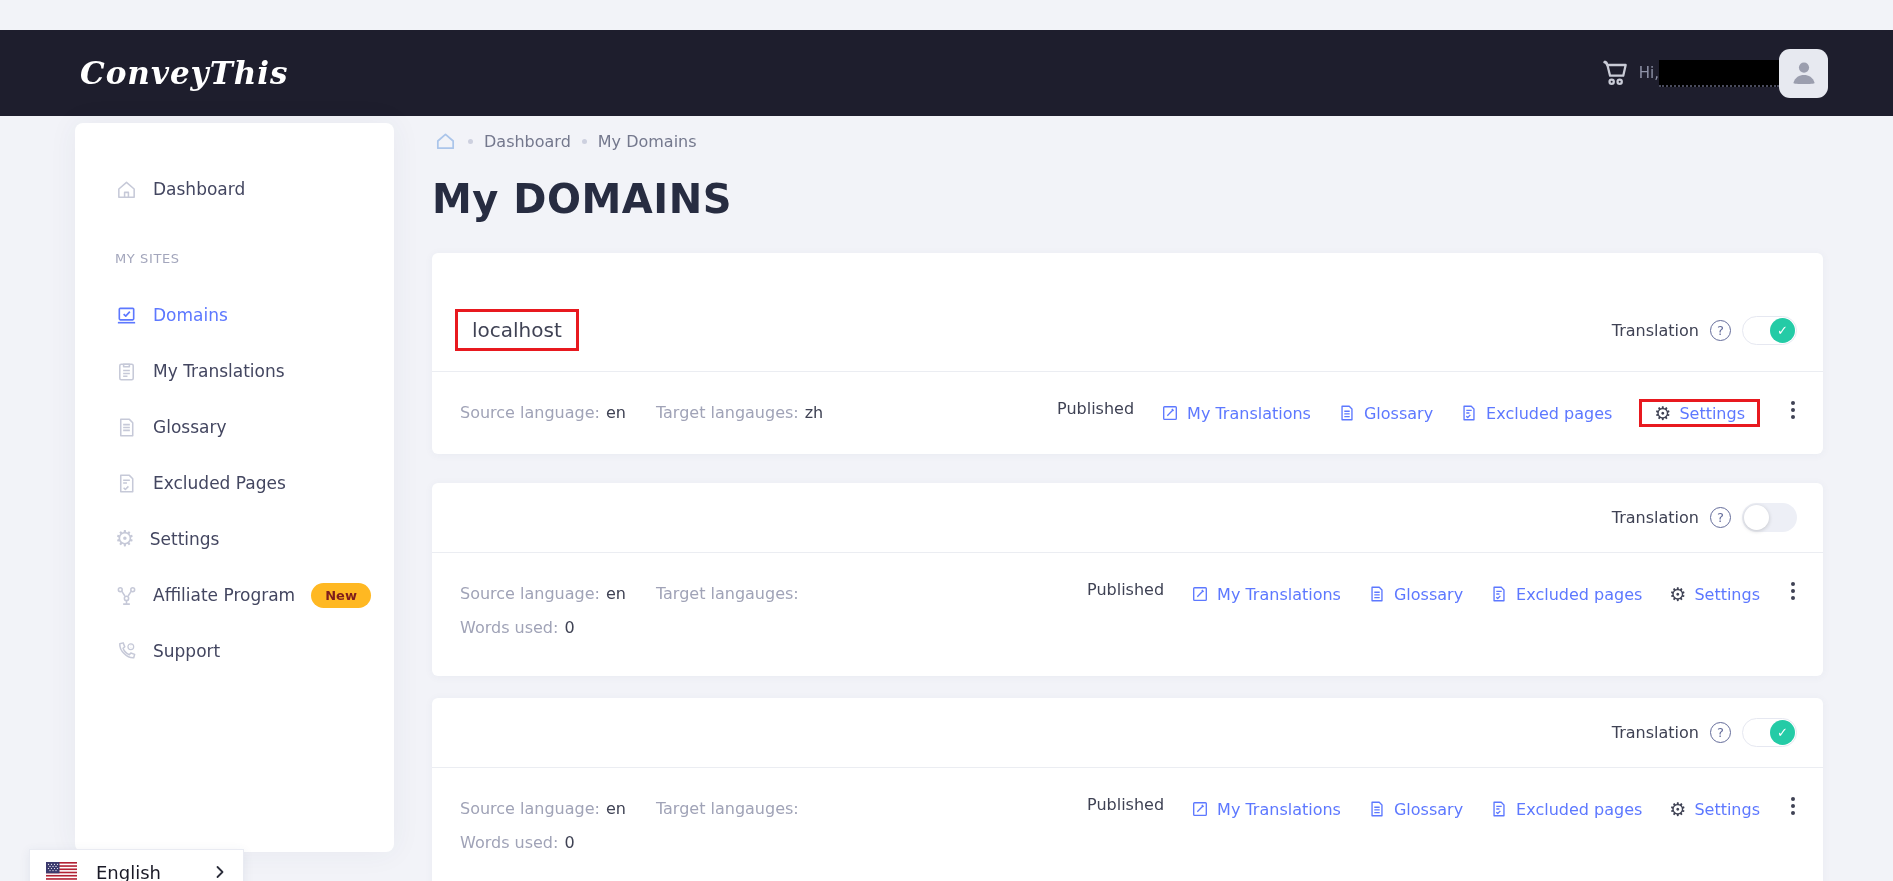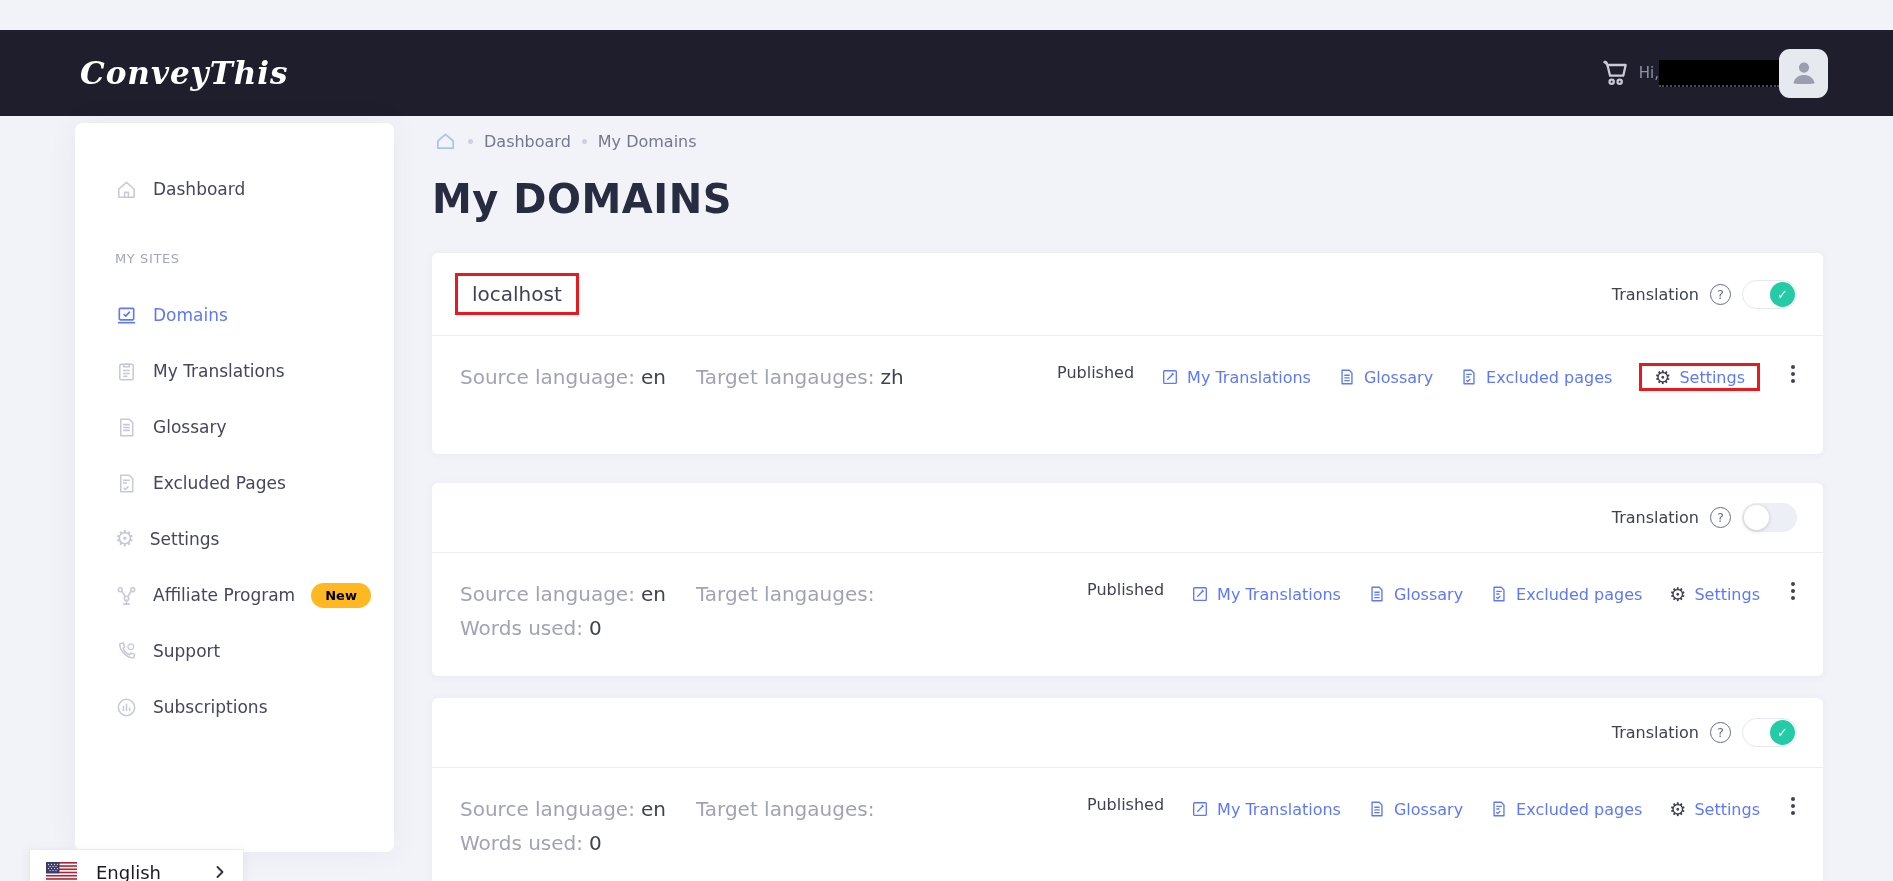--- a/index.html
+++ b/index.html
@@ -41,21 +41,21 @@
   .side-row { display:flex; align-items:center; height:56px; padding-left:40px; cursor:pointer; }
   .side-row .ic { width:23px; height:23px; color:#c6c9d8; flex:0 0 auto; }
   .side-row .lbl { margin-left:15px; font-size:17px; color:#434660; font-weight:500; }
   .side-row.active .ic { color:#5d78ff; }
   .side-row.active .lbl { color:#5d78ff; }
   .side-section {
     margin:34px 0 18px 40px; font-size:13px; color:#a3a6bc;
     letter-spacing:.6px; font-weight:500; height:18px;
   }
   .badge-new {
-    margin-left:16px; background:#ffb822; color:#000000; font-size:13px;
+    margin-left:16px; background:#ffb822; color:#7f1d1d; font-size:13px;
     font-weight:bold; padding:6px 14px; border-radius:15px; line-height:1;
   }
   .gear-glyph { font-size:22px; line-height:1; color:#c6c9d8; }
 
   
   .lang-widget {
     position:absolute; left:29px; top:849px; width:215px; height:46px;
     background:#fff; border:1px solid #e9ebf2; display:flex; align-items:center;
     padding:0 16px; box-shadow:0 2px 10px rgba(56,71,109,.08); cursor:pointer;
   }
@@ -80,21 +80,21 @@
     border-radius:6px; box-shadow:0 1px 9px rgba(56,71,109,.05);
   }
   .card1 { top:253px; height:201px; }
   .card2 { top:483px; height:193px; }
   .card3 { top:698px; height:196px; }
 
   .card-head {
     display:flex; align-items:center; border-bottom:1px solid #ebedf2;
     padding:0 26px 0 23px;
   }
-  .card1 .card-head { height:83px; }
+  .card1 .card-head { height:83px;margin-top:36px; }
   .card2 .card-head, .card3 .card-head { height:70px; }
   .domain-name { font-size:20px; color:#3f4254; }
   .annotate-box { border:3px solid #e8191f; padding:6px 14px; min-width:40px; min-height:24px; }
 
   .trans-group { margin-left:auto; display:flex; align-items:center; gap:11px; }
   .trans-label { font-size:16px; color:#3f4254; }
   .qmark {
     width:21px; height:21px; border-radius:50%; border:1px solid #646c9a;
     color:#646c9a; font-size:13px; display:flex; align-items:center;
     justify-content:center; font-weight:500;
@@ -106,21 +106,21 @@
     background:#24cba6; color:#fff; font-size:13px; display:flex;
     align-items:center; justify-content:center;
   }
   .toggle.off { background:#edeff6; }
   .toggle.off .knob {
     position:absolute; left:2px; top:2px; width:25px; height:25px; border-radius:50%;
     background:#fff; box-shadow:0 1px 4px rgba(0,0,0,.18); color:transparent;
   }
 
   .card-body { display:flex; padding:24px 24px 0 28px; }
-  .detail-left { font-size:20px; line-height:34px; }
+  .detail-left { font-size:16px; line-height:34px; }
   .dl-line { display:flex; gap:30px; }
   .lab { color:#a0a3b7; }
   .val { color:#3f4254; margin-left:6px; }
   .detail-right { margin-left:auto; display:flex; gap:27px; height:28px; margin-top:3px; }
   .published { font-size:16px; color:#3f4254; }
   .card-link {
     display:flex; align-items:center; gap:8px; color:#5d78ff; font-size:16px;
     cursor:pointer; text-decoration:none;
   }
   .card-link .lic { width:18px; height:18px; }
@@ -217,27 +217,20 @@
 
   <div class="side-row">
     <svg class="ic" viewBox="0 0 24 24" fill="none" stroke="currentColor" stroke-width="1.6" stroke-linejoin="round">
       <path d="M5 4c-.5 7 7.5 15 14.5 14.5l1-3.5-4-1.5-1.5 1.8c-2.8-1-5.6-3.8-6.6-6.6L10.2 7 8.5 3z"></path>
       <circle cx="16.5" cy="7" r="3" stroke-width="1.3"></circle>
         <path d="M16.5 6v.2M16.5 8.2v.1" stroke-width="1.3"></path>
     </svg>
     <span class="lbl">Support</span>
   </div>
 
-  <div class="side-row">
-    <svg class="ic" viewBox="0 0 24 24" fill="none" stroke="currentColor" stroke-width="1.6" stroke-linecap="round">
-      <circle cx="12" cy="12" r="8.5"></circle>
-        <path d="M8.8 15v-4M12 15V8.5M15.2 15v-2.5"></path>
-    </svg>
-    <span class="lbl">Subscriptions</span>
-  </div>
 </div>
 
 <div class="lang-widget">
   <svg class="flag" viewBox="0 0 31 21">
     <rect width="31" height="21" fill="#fff"></rect>
     <g fill="#b22234">
       <rect y="0" width="31" height="1.62"></rect>
         <rect y="3.23" width="31" height="1.62"></rect>
       <rect y="6.46" width="31" height="1.62"></rect>
         <rect y="9.69" width="31" height="1.62"></rect>

